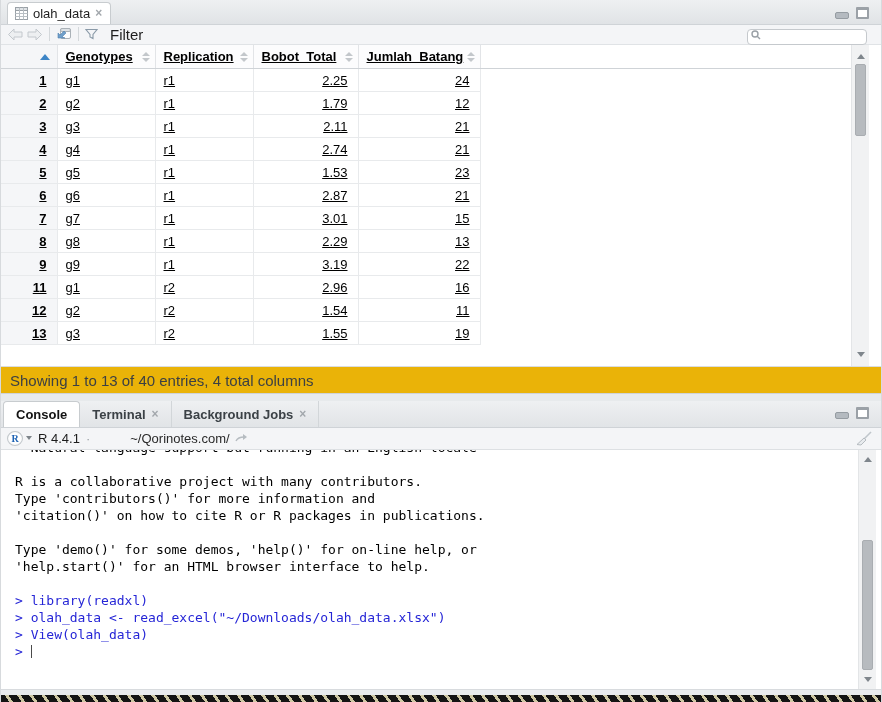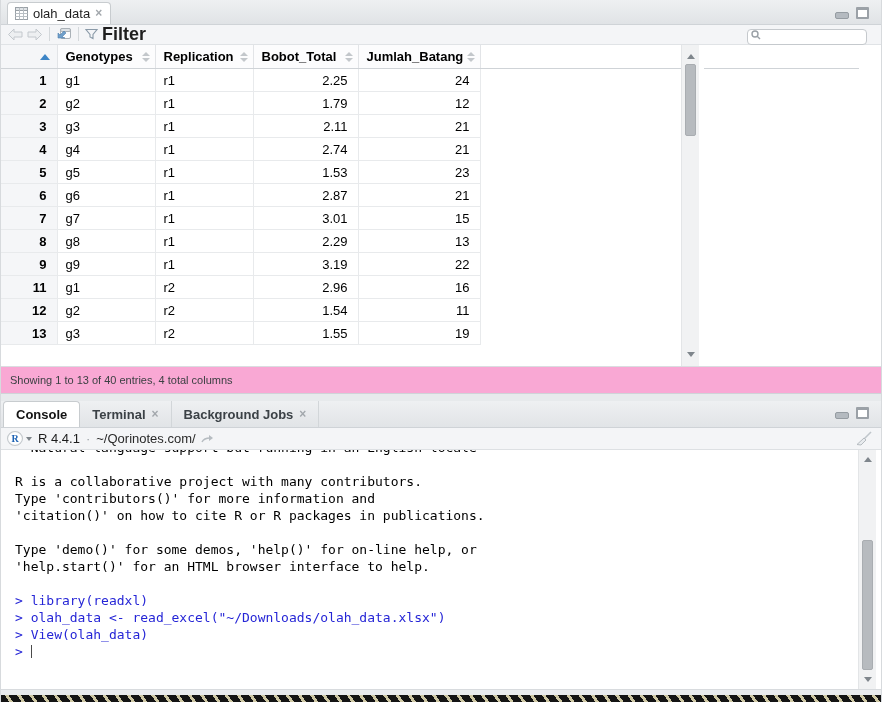--- a/index.html
+++ b/index.html
@@ -10,28 +10,28 @@
   .tabbar { height:25px; background:linear-gradient(#eef0f2,#e0e3e6); border-bottom:1px solid #cfd3d7; display:flex; align-items:flex-end; position:relative; }
   .dtab { margin-left:6px; height:22px; background:#fff; border:1px solid #c8cccf; border-bottom:none; border-radius:4px 4px 0 0; display:flex; align-items:center; gap:5px; padding:0 8px 0 7px; font-size:13px; color:#1e1e1e; }
   .tab-close { color:#a2a7ac; font-size:12px; font-weight:bold; line-height:1; cursor:default; }
   .winbtns { position:absolute; right:12px; top:7px; display:flex; align-items:flex-end; gap:7px; }
   .btn-min { width:14px; height:7px; background:#b4bac0; border:1px solid #959ca2; border-radius:2px; }
   .btn-max { width:13px; height:12px; background:#fff; border:2px solid #9ba1a7; border-top-width:3px; border-radius:1px; }
 
   .toolbar { height:20px; background:#f4f5f7; border-bottom:1px solid #e0e3e6; display:flex; align-items:center; padding:0 6px; position:relative; }
   .tbsep { width:1px; height:14px; background:#d4d8db; margin:0 6px; }
   .tbico { display:flex; align-items:center; }
-  .filter-label { font-size:18px; color:#1e1e1e; margin-left:4px;font-weight:bold; }
+  .filter-label { font-size:15px; color:#1e1e1e; margin-left:12px; }
   .searchbox { position:absolute; right:14px; top:2px; width:120px; height:16px; }
   .searchbox input { width:120px; height:16px; border:1px solid #c5c9cd; border-radius:4px; padding:0 4px 0 18px; font-size:11px; outline:none; color:#333; background:#fff; }
   .searchbox svg { position:absolute; left:4px; top:3px; }
 
   
   .table-area { height:324px; display:flex; background:#fff; }
-  .grid-wrap { width:680px; }
+  .grid-wrap { width:850px;text-decoration:underline; }
   table.grid { border-collapse:collapse; table-layout:fixed; width:858px; font-size:13px; color:#000; }
   table.grid col.w-num { width:56px; } table.grid col.w-gen{ width:98px; } table.grid col.w-rep{ width:98px; }
   table.grid col.w-bob{ width:105px; } table.grid col.w-jum{ width:122px; } table.grid col.w-fill{ width:auto; }
   table.grid th { height:24px; background:#fcfcfd; border:1px solid #e2e4e7; border-top:none; border-bottom:1px solid #cfd3d7; font-weight:bold; text-align:left; padding:0 18px 0 8px; position:relative; white-space:nowrap; overflow:hidden; }
   table.grid th.h-num { background:#f5f6f8; border-left:none; }
   table.grid th.h-fill, table.grid td.c-fill { background:#fff; border:none; border-bottom:1px solid #cfd3d7; }
   table.grid td.c-fill { border-bottom:none; }
   table.grid td { height:23px; border:1px solid #e8eaec; padding:0 8px; white-space:nowrap; overflow:hidden; }
   table.grid td.c-num { background:#f5f6f8; font-weight:bold; text-align:right; padding-right:10px; border-left:none; }
   table.grid td.c-bobot, table.grid td.c-jumlah { text-align:right; padding-right:10px; }
@@ -40,36 +40,36 @@
   .tri-d { width:0; height:0; border-left:4px solid transparent; border-right:4px solid transparent; border-top:4px solid #c3c7cb; }
   .tri-sorted { width:0; height:0; border-left:5px solid transparent; border-right:5px solid transparent; border-bottom:6px solid #3d85c6; position:absolute; right:7px; top:9px; }
 
   
   .vscroll { width:18px; background:#f1f2f3; border-left:1px solid #e3e5e7; position:relative; }
   .sb-arrow-up { position:absolute; left:5px; width:0;height:0; border-left:4px solid transparent; border-right:4px solid transparent; border-bottom:5px solid #7f868c; }
   .sb-arrow-dn { position:absolute; left:5px; width:0;height:0; border-left:4px solid transparent; border-right:4px solid transparent; border-top:5px solid #7f868c; }
   .sb-thumb { position:absolute; left:3px; width:11px; background:#b7bbbf; border:1px solid #a9adb1; border-radius:2px; }
   .rightpad { width:5px; background:#fff; }
 
-  .statusbar { height:28px; background:#f9a8d4; border-top:1px solid #dadde0; border-bottom:1px solid #cfd3d7; display:flex; align-items:center; padding:0 9px; font-size:11px; color:#3c4043; }
+  .statusbar { height:28px; background:#eab308; border-top:1px solid #dadde0; border-bottom:1px solid #cfd3d7; display:flex; align-items:center; padding:0 9px; font-size:15px; color:#3c4043; }
 
   .pane-gap { height:7px; background:#e7eaec; }
 
   
   .ctabbar { height:27px; background:linear-gradient(#eef0f2,#e1e4e7); border-bottom:1px solid #cfd3d7; display:flex; align-items:flex-end; position:relative; }
   .ctab { height:26px; display:flex; align-items:center; gap:6px; padding:0 12px; font-size:13px; font-weight:bold; color:#3b4146; border-right:1px solid #d2d6d9; }
   .ctab.active { background:#fff; border:1px solid #c8cccf; border-bottom:none; border-radius:4px 4px 0 0; color:#121212; margin-left:2px; }
   .cwinbtns { position:absolute; right:12px; top:6px; display:flex; align-items:flex-end; gap:7px; }
 
   .ctoolbar { height:22px; background:#f4f5f7; border-bottom:1px solid #dde0e3; display:flex; align-items:center; padding:0 6px; font-size:13px; position:relative; }
   .rlogo { width:16px; height:15px; border-radius:50%; background:radial-gradient(#ffffff 55%, #dfe3e6); border:1px solid #c2c7cb; display:flex; align-items:center; justify-content:center; font-size:10px; font-weight:bold; color:#1e63b4; font-family:"Liberation Serif", serif; }
   .caret-dn { width:0; height:0; border-left:3.5px solid transparent; border-right:3.5px solid transparent; border-top:4px solid #7d848a; margin:0 6px 0 3px; }
   .rver { color:#1c1c1c; }
   .dot { color:#9aa0a5; margin:0 6px; }
-  .wd { color:#2a2a2a; }
+  .wd { color:#2a2a2a;margin-left:34px; }
 
   .console-out { height:241px; background:#fff; display:flex; overflow:hidden;padding-left:8px; }
   .clines { width:853px; overflow:hidden; padding-left:6px; margin-top:-11px; }
   .cline { font-family:"DejaVu Sans Mono","Liberation Mono",monospace; font-size:13px; line-height:17px; height:17px; white-space:pre; color:#000; }
   .cline.in { color:#2525d6; }
   .cursor { display:inline-block; width:1.5px; height:13px; background:#4a4a4a; vertical-align:-2px; }
 
   .bottom-gray { height:6px; background:#e9ebed; border-top:1px solid #d8dbde; }
   .ants { height:7px; background:repeating-linear-gradient(55deg,#141414 0 7px,#cfc8a4 7px 10px); }
 

